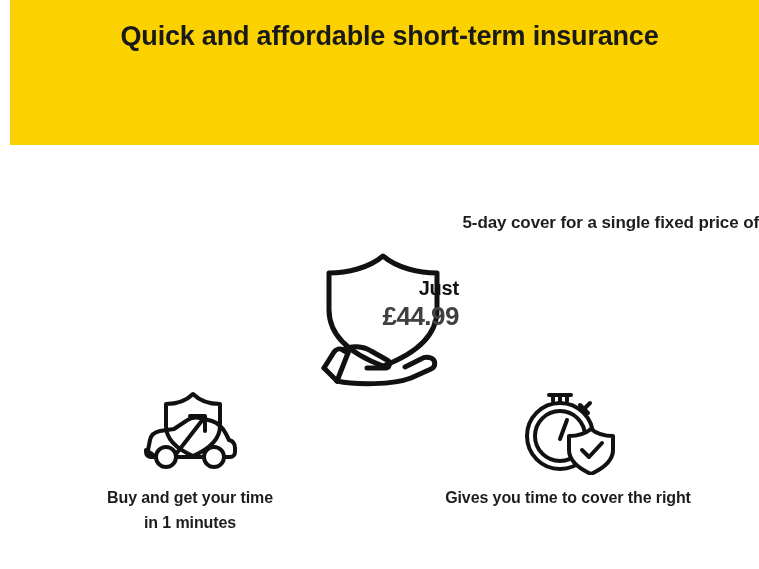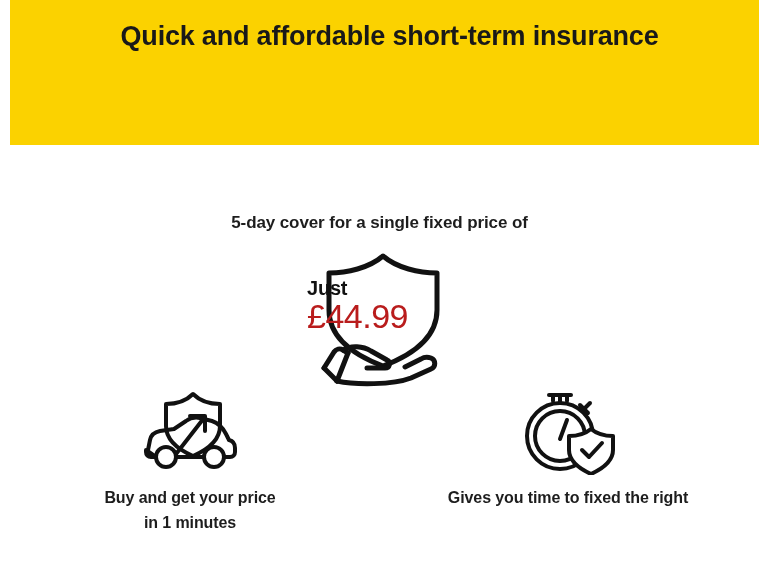--- a/index.html
+++ b/index.html
@@ -78,21 +78,21 @@
     width: 759px;
     height: 424px;
     background: #ffffff;
   }
 
   .lead-line {
     position: absolute;
     left: 0;
     top: 68px;
     width: 759px;
-    text-align: center;
+    text-align: right;
     font-size: 17px;
     font-weight: bold;
     color: #1d1d1d;
     letter-spacing: -0.1px;
     white-space: nowrap;
   }
 
   
   .price-block {
     position: absolute;
@@ -100,34 +100,34 @@
     top: 103px;
     width: 152px;
     height: 140px;
   }
   .price-block svg { display: block; }
   .price-text {
     position: absolute;
     left: 0;
     top: 28px;
     width: 152px;
-    text-align: left;
+    text-align: right;
     pointer-events: none;
   }
   .price-just {
     font-size: 20px;
     font-weight: bold;
     color: #111111;
     line-height: 25px;
     letter-spacing: -0.2px;
   }
   .price-amount {
-    font-size: 34px;
-    font-weight: normal;
-    color: #b91c1c;
+    font-size: 26px;
+    font-weight: bold;
+    color: #404040;
     line-height: 30px;
     letter-spacing: -0.5px;
   }
 
   
   .feature {
     position: absolute;
     top: 240px;
     width: 300px;
     text-align: center;
@@ -244,21 +244,21 @@
                      L 86 69"></path>
             <path d="M66 69 L 38 69"></path>
             <path d="M18 69 L 13 69 C 10 69, 8 67, 8 64 L 8 62 Z"></path>
 
             <circle cx="28" cy="69" r="10"></circle>
             <circle cx="76" cy="69" r="10"></circle>
           </g>
         </svg>
       </div>
       <div class="feature-caption">
-        <span>Buy and get your price</span>
+        <span>Buy and get your time</span>
         <span class="l2">in 1 minutes</span>
       </div>
     </div>
 
     <div class="feature feature-right">
       <div class="feature-icon">
         <svg width="100" height="88" viewBox="0 0 100 88">
           <g fill="none" stroke="#111111" stroke-width="4" stroke-linecap="round" stroke-linejoin="round">
 
             <circle cx="42" cy="49" r="33"></circle>
@@ -280,18 +280,18 @@
                      L 51 63
                      C 51 73, 60 81, 73 87
                      C 86 81, 95 73, 95 63
                      L 95 49
                      C 88 49, 79 47, 73 42 Z" fill="#ffffff"></path>
             <path d="M64 63 L 71 70 L 84 56"></path>
           </g>
         </svg>
       </div>
       <div class="feature-caption">
-        <span>Gives you time to fixed the right</span>
+        <span>Gives you time to cover the right</span>
       </div>
     </div>
 
   </div>
 </div>
 
 </body></html>

